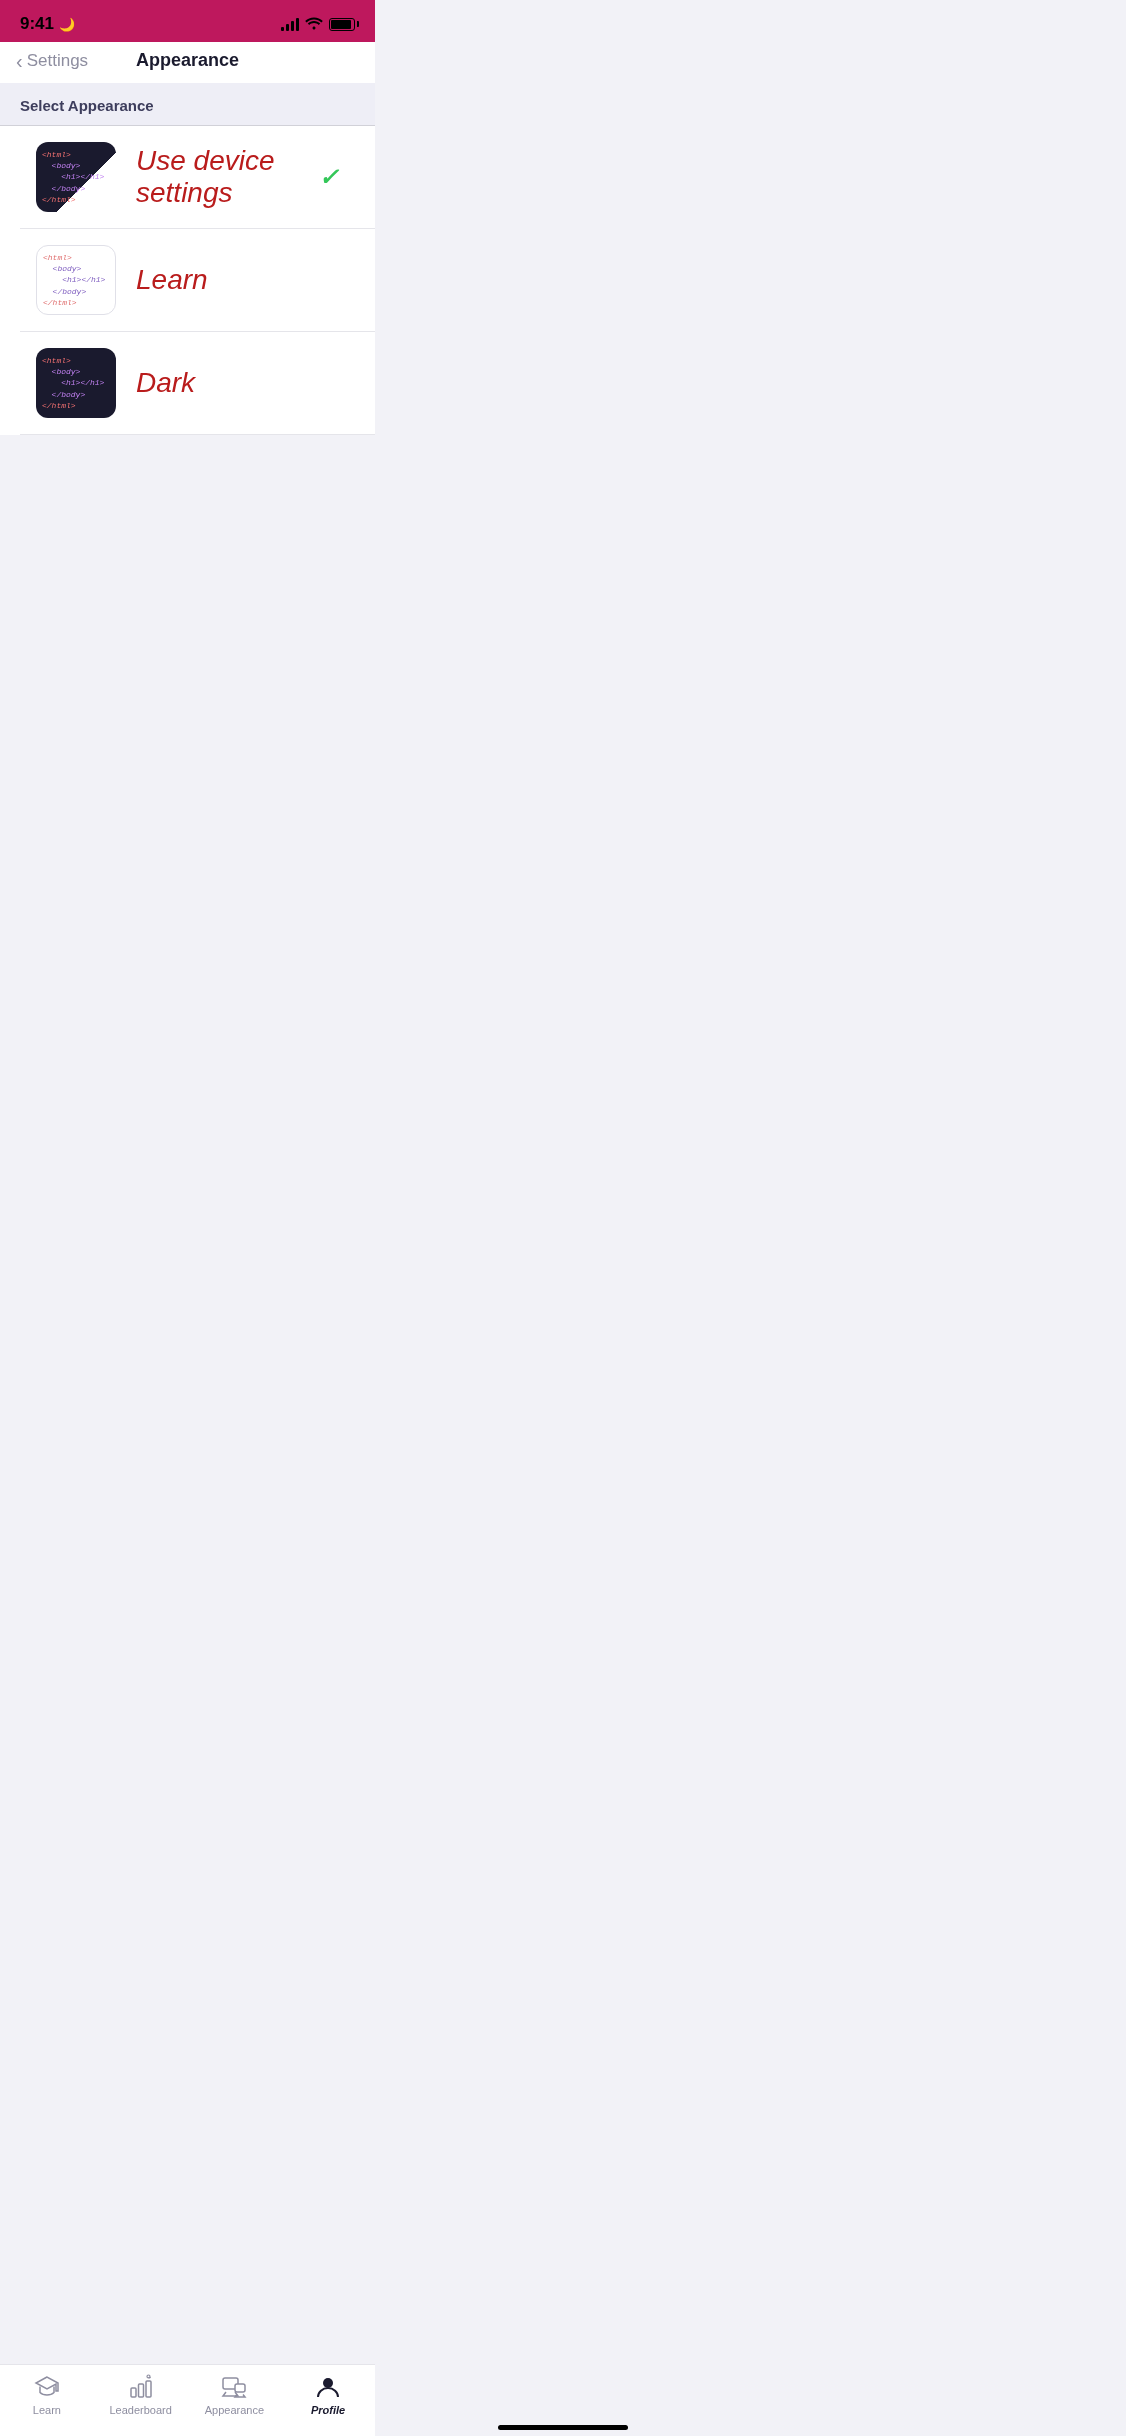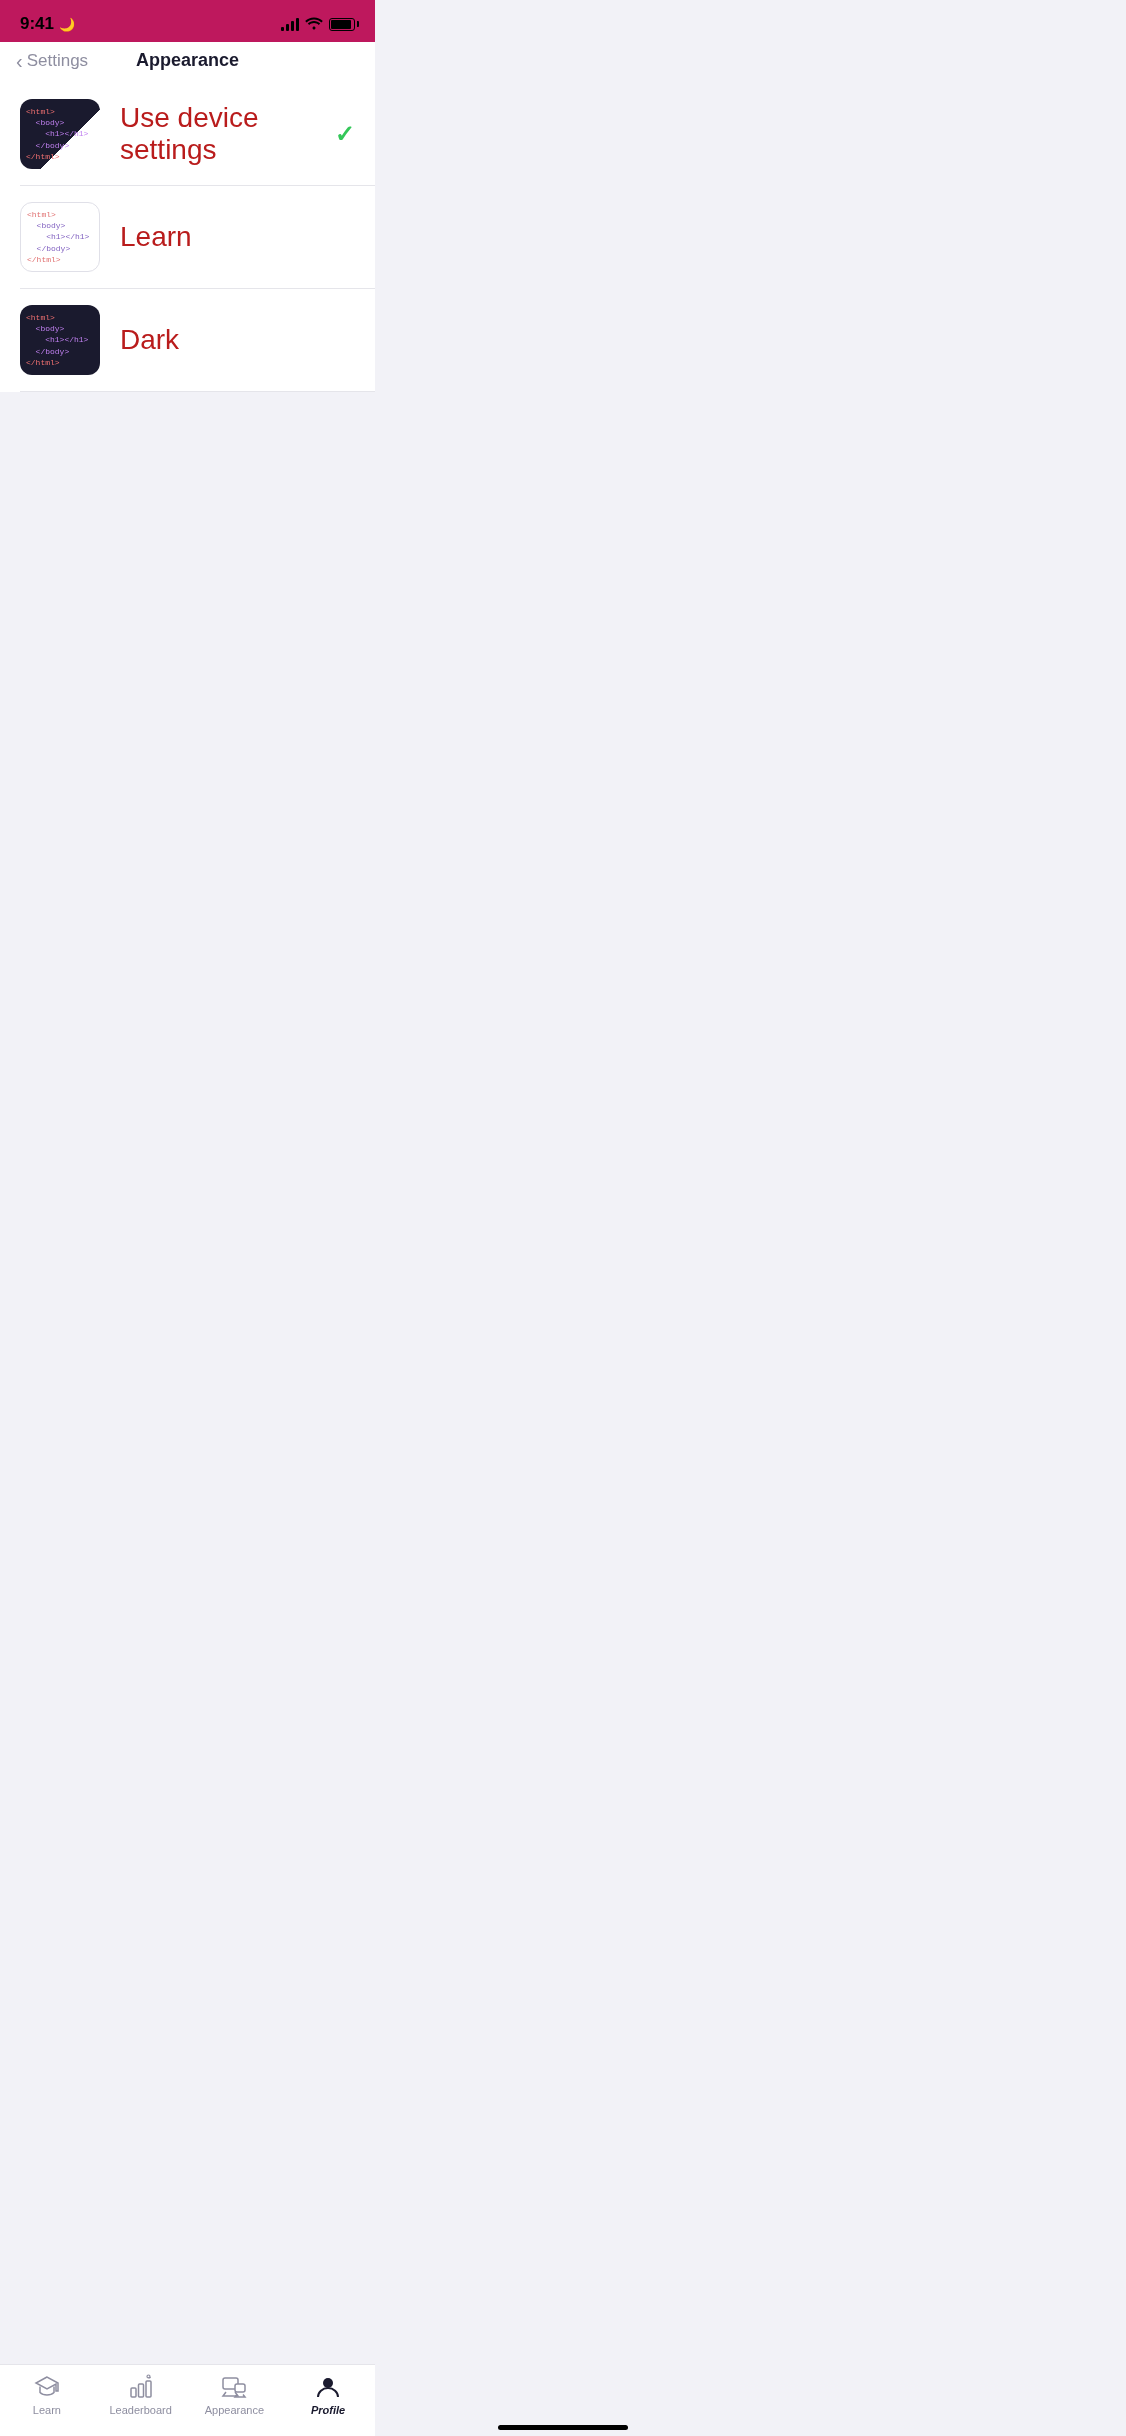--- a/index.html
+++ b/index.html
@@ -137,25 +137,26 @@
     }
 
     
     .options-container {
       background: #fff;
     }
 
     .option-row {
       display: flex;
       align-items: center;
-      padding: 16px 20px;
+      padding: 16px 36px;
       background: #fff;
       position: relative;
       cursor: pointer;
       min-height: 90px;
+      font-style: italic;
     }
 
     .option-thumbnail {
       width: 80px;
       height: 70px;
       border-radius: 12px;
       margin-right: 20px;
       flex-shrink: 0;
       position: relative;
       overflow: hidden;
@@ -307,20 +308,23 @@
 <div class="nav-bar">
   <div class="back-button">
     <span class="back-chevron">‹</span>
     <span>Settings</span>
   </div>
   <span class="nav-title">Appearance</span>
 </div>
 
 <div class="scroll-area">
 
+  <div class="section-header">
+    <span class="section-title">Select Appearance</span>
+  </div>
 
   <div class="options-container">
 
     <div class="option-row">
       <div class="option-thumbnail thumbnail-device">
         <div class="code-preview">
           <span style="color:#f07070;">&lt;html&gt;</span><br>
           <span style="color:#c080f0;">&nbsp;&nbsp;&lt;body&gt;</span><br>
           <span style="color:#c080f0;">&nbsp;&nbsp;&nbsp;&nbsp;&lt;h1&gt;&lt;/h1&gt;</span><br>
           <span style="color:#c080f0;">&nbsp;&nbsp;&lt;/body&gt;</span><br>

